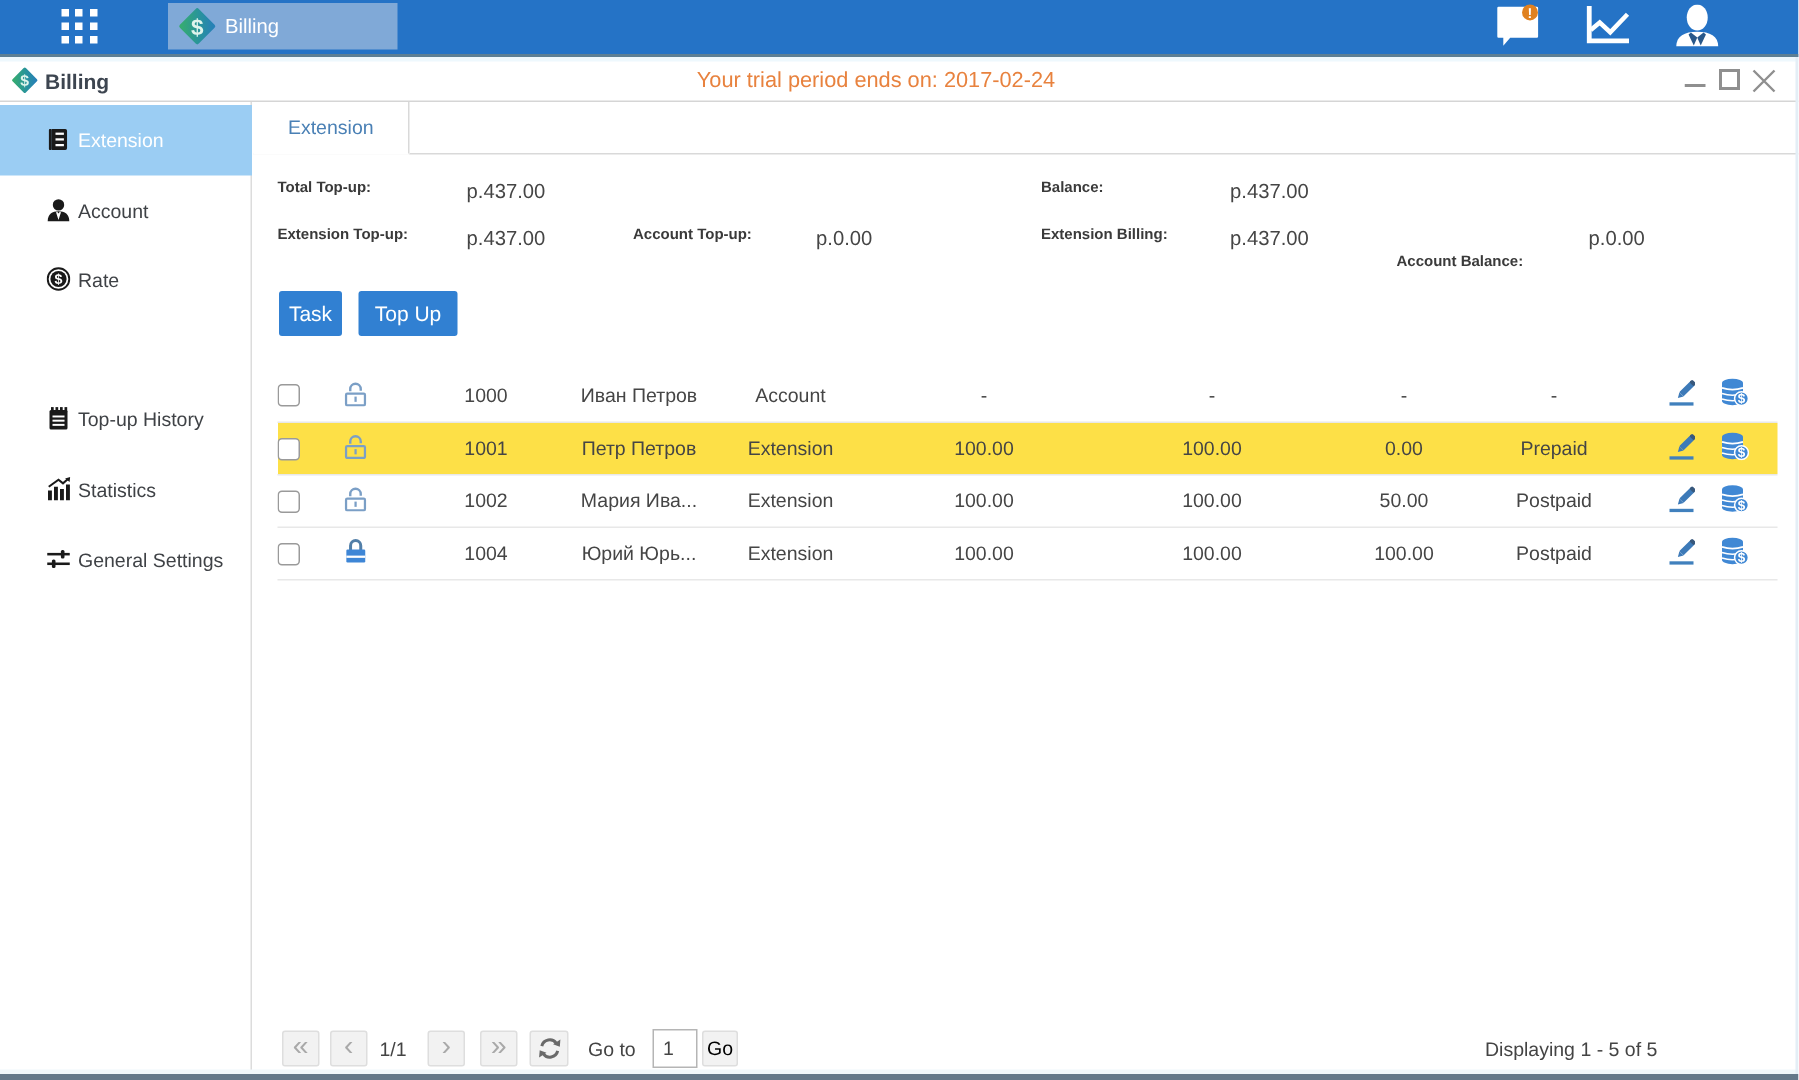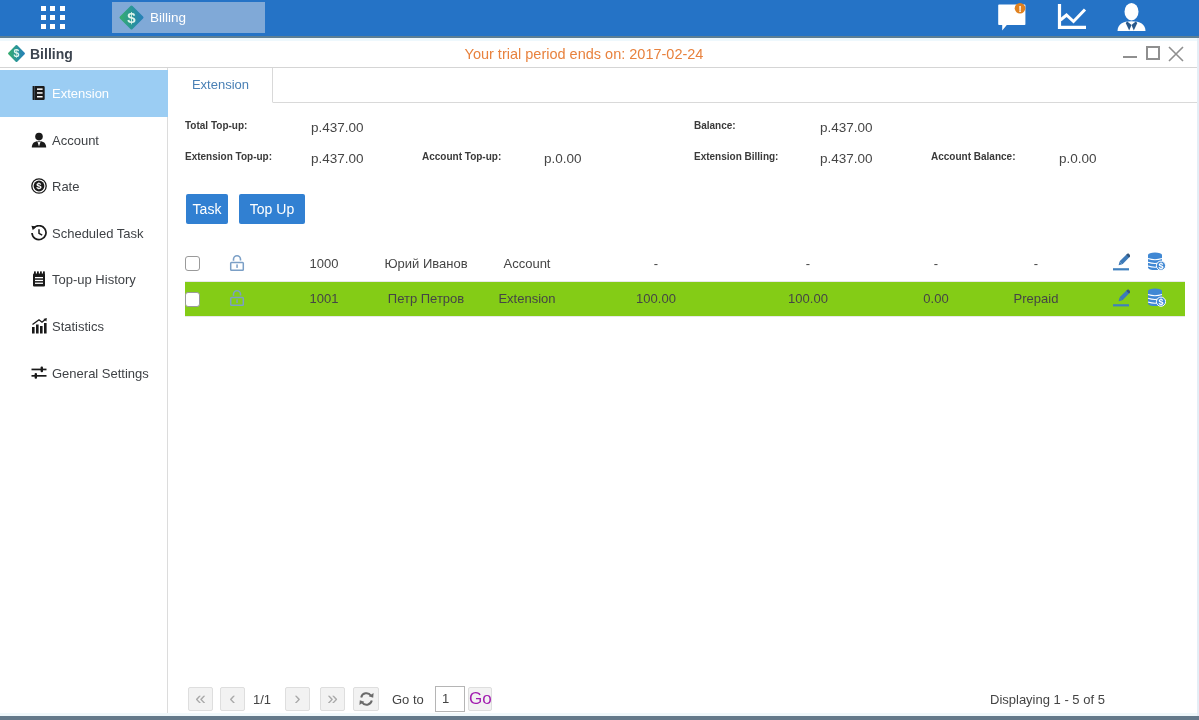--- a/index.html
+++ b/index.html
@@ -39,21 +39,21 @@
 
 .slabel { position:absolute; font-size:10px; font-weight:bold; color:#3a3a3a; white-space:nowrap; }
 .sval { position:absolute; font-size:13.5px; color:#454545; white-space:nowrap; }
 
 .btn { position:absolute; top:126px; height:30px; background:#3180d2; color:#fff; border-radius:2px; font-size:14px; text-align:center; line-height:30px; }
 
 
 #tbl { position:absolute; left:16px; top:178px; width:1000px; border-collapse:collapse; table-layout:fixed; }
 #tbl th { height:30px; font-size:13px; font-weight:normal; color:#434343; border-top:1px solid #dcdcdc; border-bottom:1px solid #cfcfcf; text-align:center; padding:0; }
 #tbl td { height:35px; font-size:13px; color:#454545; border-bottom:1px solid #e8e8e8; text-align:center; padding:0; white-space:nowrap; overflow:hidden; }
-#tbl tr.odd td { background:#84cc16; }
+#tbl tr.odd td { background:#fde047; }
 .cb { display:inline-block; width:15px; height:15px; border:1px solid #9a9a9a; border-radius:3px; background:#fff; vertical-align:middle; }
 th .cb, td.cbc { text-align:left; }
 
 
 .pgbtn { position:absolute; top:687px; width:25px; height:24px; background:#f2f2f2; border:1px solid #dedede; border-radius:2px; color:#a9a9a9; font-size:19px; text-align:center; line-height:20px; }
 .pgtxt { position:absolute; font-size:13px; color:#444; }
 #goto-input { position:absolute; left:435px; top:686px; width:30px; height:26px; border:1px solid #b5b5b5; font-size:13px; color:#444; padding-left:6px; line-height:24px; background:#fff; }
 #gobtn { left:468px; width:24px; }
 #pagesize { position:absolute; left:1121px; top:716px; width:49px; height:40px; border:1px solid #b5b5b5; background:#fff; }
 #pagesize span { position:absolute; left:7px; top:6px; font-size:13px; color:#444; }
@@ -174,28 +174,20 @@
     <div class="mtx">Account</div>
   </div>
   <div class="mitem abs" style="top:163.2px">
     <svg class="mic" viewBox="0 0 16 16">
         <circle cx="8" cy="8" r="7.2" fill="none" stroke="#1a1a1a" stroke-width="1.3"></circle>
         <circle cx="8" cy="8" r="5.4" fill="#1a1a1a"></circle>
         <text x="8" y="11.4" font-size="9.5" font-weight="bold" fill="#fff" text-anchor="middle" font-family="Liberation Sans">$</text>
       </svg>
     <div class="mtx">Rate</div>
   </div>
-  <div class="mitem abs" style="top:209.8px">
-    <svg class="mic" viewBox="0 0 16 16">
-        <path d="M2.6 3.2 A 7 7 0 1 1 1 8" stroke="#1a1a1a" stroke-width="1.7" fill="none"></path>
-        <path d="M0.4 0.8 L5.3 1.5 L1.8 5.2 z" fill="#1a1a1a"></path>
-        <path d="M8 4.2 v4.2 l3.2 1.8" stroke="#1a1a1a" stroke-width="1.5" fill="none"></path>
-      </svg>
-    <div class="mtx">Scheduled Task</div>
-  </div>
   <div class="mitem abs" style="top:256.4px">
     <svg class="mic" viewBox="0 0 16 16">
         <rect x="2" y="2.4" width="12" height="13" rx="1" fill="#1a1a1a"></rect>
         <rect x="3" y="0.4" width="1.8" height="3.4" fill="#1a1a1a"></rect>
         <rect x="6" y="0.4" width="1.8" height="3.4" fill="#1a1a1a"></rect>
         <rect x="9" y="0.4" width="1.8" height="3.4" fill="#1a1a1a"></rect>
         <rect x="12" y="0.4" width="1.8" height="3.4" fill="#1a1a1a"></rect>
         <rect x="4" y="6" width="8" height="1.3" fill="#fff"></rect>
         <rect x="4" y="8.8" width="8" height="1.3" fill="#fff"></rect>
         <rect x="4" y="11.6" width="8" height="1.3" fill="#fff"></rect>
@@ -232,21 +224,21 @@
     <div class="sval" style="left:142px; top:52px">p.437.00</div>
     <div class="slabel" style="left:525px; top:52px">Balance:</div>
     <div class="sval" style="left:651px; top:52px">p.437.00</div>
 
     <div class="slabel" style="left:16px; top:83px">Extension Top-up:</div>
     <div class="sval" style="left:142px; top:83px">p.437.00</div>
     <div class="slabel" style="left:253px; top:83px">Account Top-up:</div>
     <div class="sval" style="left:375px; top:83px">p.0.00</div>
     <div class="slabel" style="left:525px; top:83px">Extension Billing:</div>
     <div class="sval" style="left:651px; top:83px">p.437.00</div>
-    <div class="slabel" style="left:762px; top:83px">Account Balance:</div>
+    <div class="slabel" style="left:762px; top:101px">Account Balance:</div>
     <div class="sval" style="left:890px; top:83px">p.0.00</div>
 
     <div class="btn" style="left:17px; width:42px">Task</div>
     <div class="btn" style="left:70px; width:66px">Top Up</div>
 
     <table id="tbl">
       <colgroup>
         <col style="width:15px">
           <col style="width:74px">
           <col style="width:100px">
@@ -258,21 +250,21 @@
           <col style="width:88px">
           <col style="width:105px">
       </colgroup>
       <tbody>
       <tr>
         <td class="cbc"><span class="cb"></span></td>
         <td><svg width="16" height="18">
                 <use href="#lock-open"></use>
               </svg></td>
         <td>1000</td>
-            <td>Юрий Иванов</td>
+            <td>Иван Петров</td>
             <td>Account</td>
         <td>-</td>
             <td>-</td>
             <td>-</td>
             <td>-</td>
         <td style="padding-left:12px"><svg width="18" height="18" style="margin-right:17px">
                 <use href="#ic-edit"></use>
               </svg><svg width="19" height="19">
                 <use href="#ic-coins"></use>
               </svg></td>
@@ -282,20 +274,56 @@
         <td><svg width="16" height="18">
                 <use href="#lock-open"></use>
               </svg></td>
         <td>1001</td>
             <td>Петр Петров</td>
             <td>Extension</td>
         <td>100.00</td>
             <td>100.00</td>
             <td>0.00</td>
             <td>Prepaid</td>
+        <td style="padding-left:12px"><svg width="18" height="18" style="margin-right:17px">
+                <use href="#ic-edit"></use>
+              </svg><svg width="19" height="19">
+                <use href="#ic-coins"></use>
+              </svg></td>
+      </tr>
+      <tr>
+        <td class="cbc"><span class="cb"></span></td>
+        <td><svg width="16" height="18">
+                <use href="#lock-open"></use>
+              </svg></td>
+        <td>1002</td>
+            <td>Мария Ива...</td>
+            <td>Extension</td>
+        <td>100.00</td>
+            <td>100.00</td>
+            <td>50.00</td>
+            <td>Postpaid</td>
+        <td style="padding-left:12px"><svg width="18" height="18" style="margin-right:17px">
+                <use href="#ic-edit"></use>
+              </svg><svg width="19" height="19">
+                <use href="#ic-coins"></use>
+              </svg></td>
+      </tr>
+      <tr>
+        <td class="cbc"><span class="cb"></span></td>
+        <td><svg width="16" height="18">
+                <use href="#lock-closed"></use>
+              </svg></td>
+        <td>1004</td>
+            <td>Юрий Юрь...</td>
+            <td>Extension</td>
+        <td>100.00</td>
+            <td>100.00</td>
+            <td>100.00</td>
+            <td>Postpaid</td>
         <td style="padding-left:12px"><svg width="18" height="18" style="margin-right:17px">
                 <use href="#ic-edit"></use>
               </svg><svg width="19" height="19">
                 <use href="#ic-coins"></use>
               </svg></td>
       </tr>
     </tbody>
       </table>
   </div>
 
@@ -307,21 +335,21 @@
   <div class="pgbtn" style="left:353px; width:26px">
     <svg width="15" height="14" viewBox="0 0 15 14" style="margin-top:4px">
       <path d="M2.2 5.4 A 5.4 5.4 0 0 1 11.9 3.6" stroke="#6a6a6a" stroke-width="2" fill="none"></path>
       <path d="M12.8 8.6 A 5.4 5.4 0 0 1 3.1 10.4" stroke="#6a6a6a" stroke-width="2" fill="none"></path>
       <path d="M14.6 1 L14.2 5.8 L9.7 4.2 z" fill="#6a6a6a"></path>
       <path d="M0.4 13 L0.8 8.2 L5.3 9.8 z" fill="#6a6a6a"></path>
     </svg>
   </div>
   <div class="pgtxt" style="left:392px; top:692px">Go to</div>
   <div id="goto-input" class="abs">1</div>
-  <div class="pgbtn" id="gobtn" style="font-size:17px; color:#a21caf; line-height:22px">Go</div>
+  <div class="pgbtn" id="gobtn" style="font-size:13px; color:#000000; line-height:22px">Go</div>
   <div class="pgtxt" style="left:990px; top:692px">Displaying 1 - 5 of 5</div>
   <div id="pagesize" class="abs">
       <span>10</span>
       <div class="tri"></div>
     </div>
 
   <div id="prebottom" class="abs"></div>
   <div id="rightedge" class="abs"></div>
   <div id="bottomline" class="abs"></div>
 </div>

